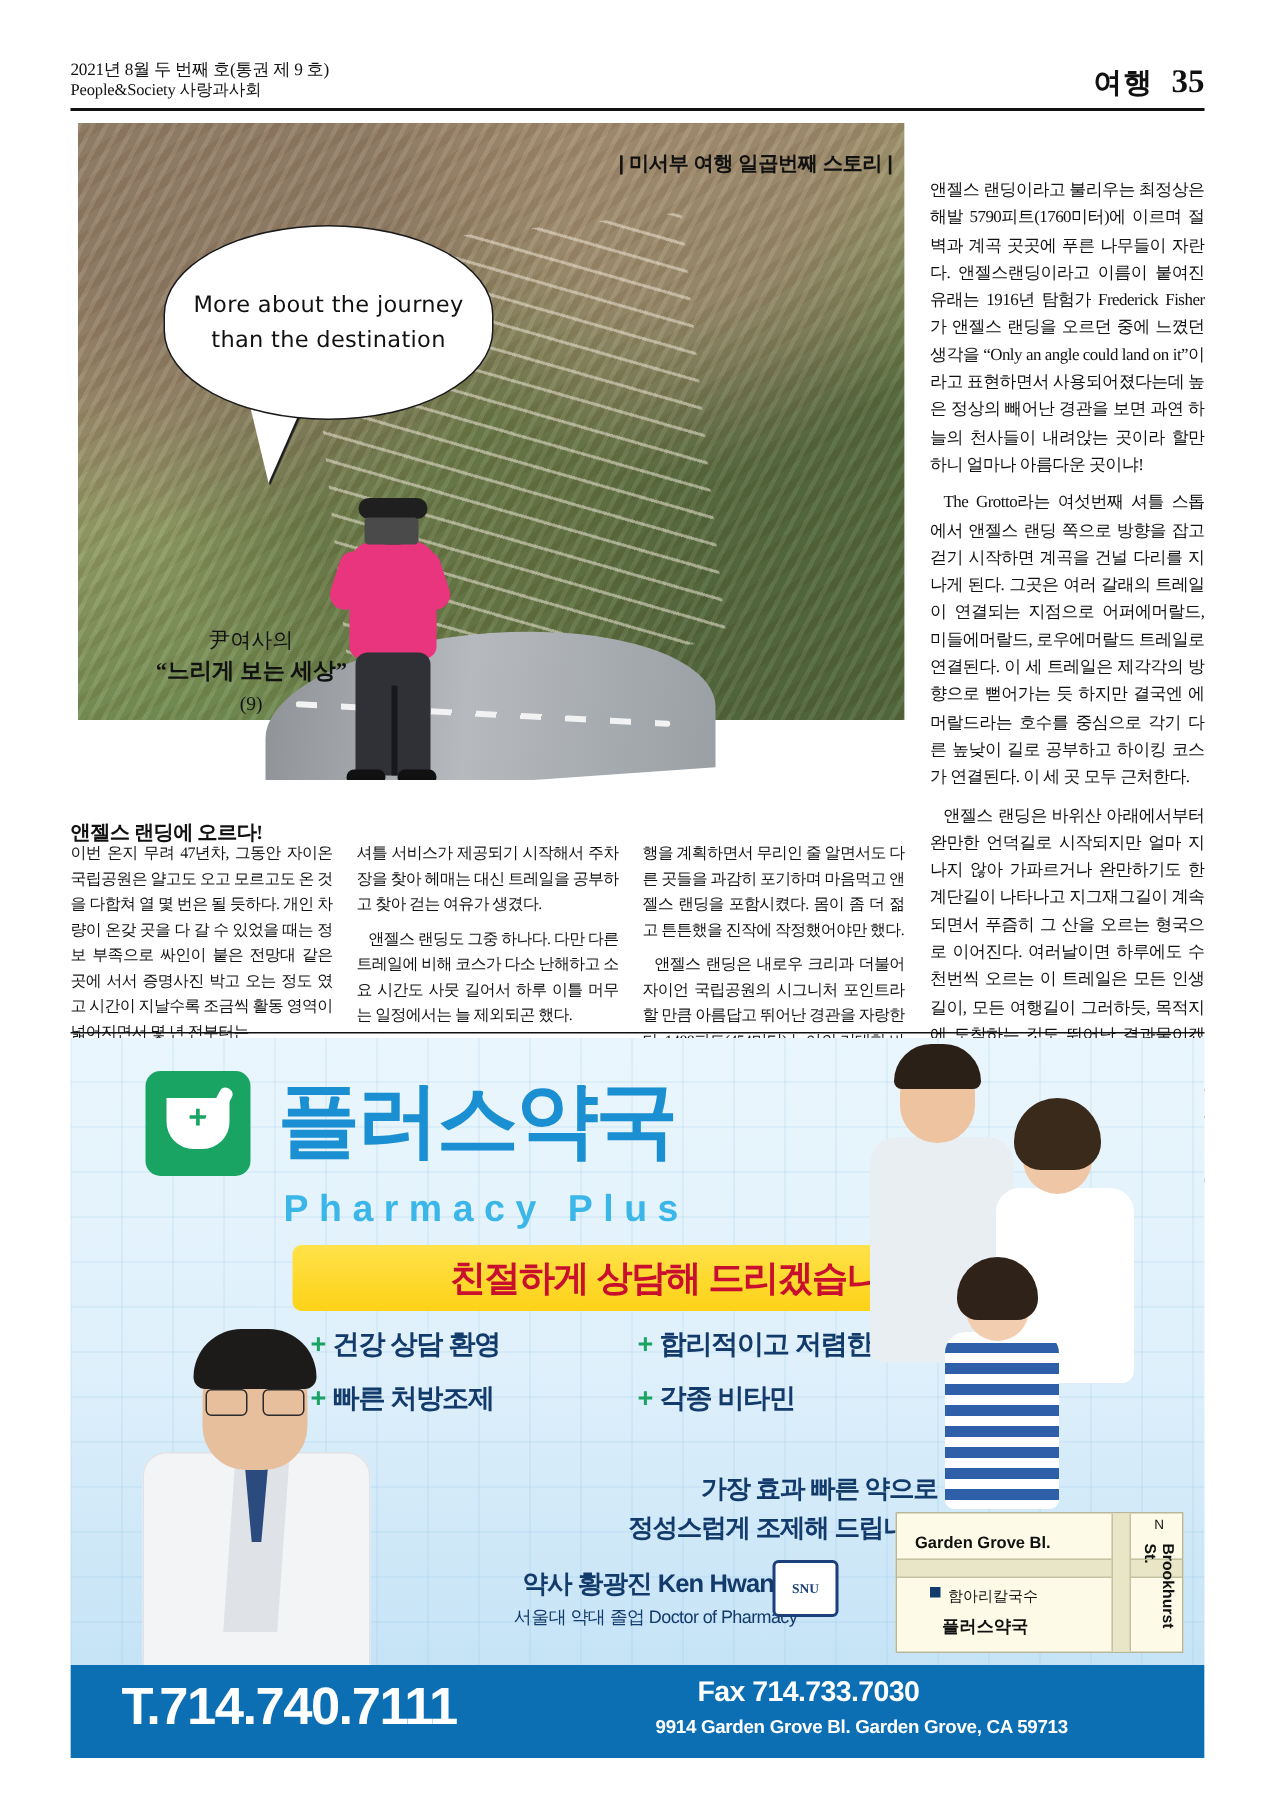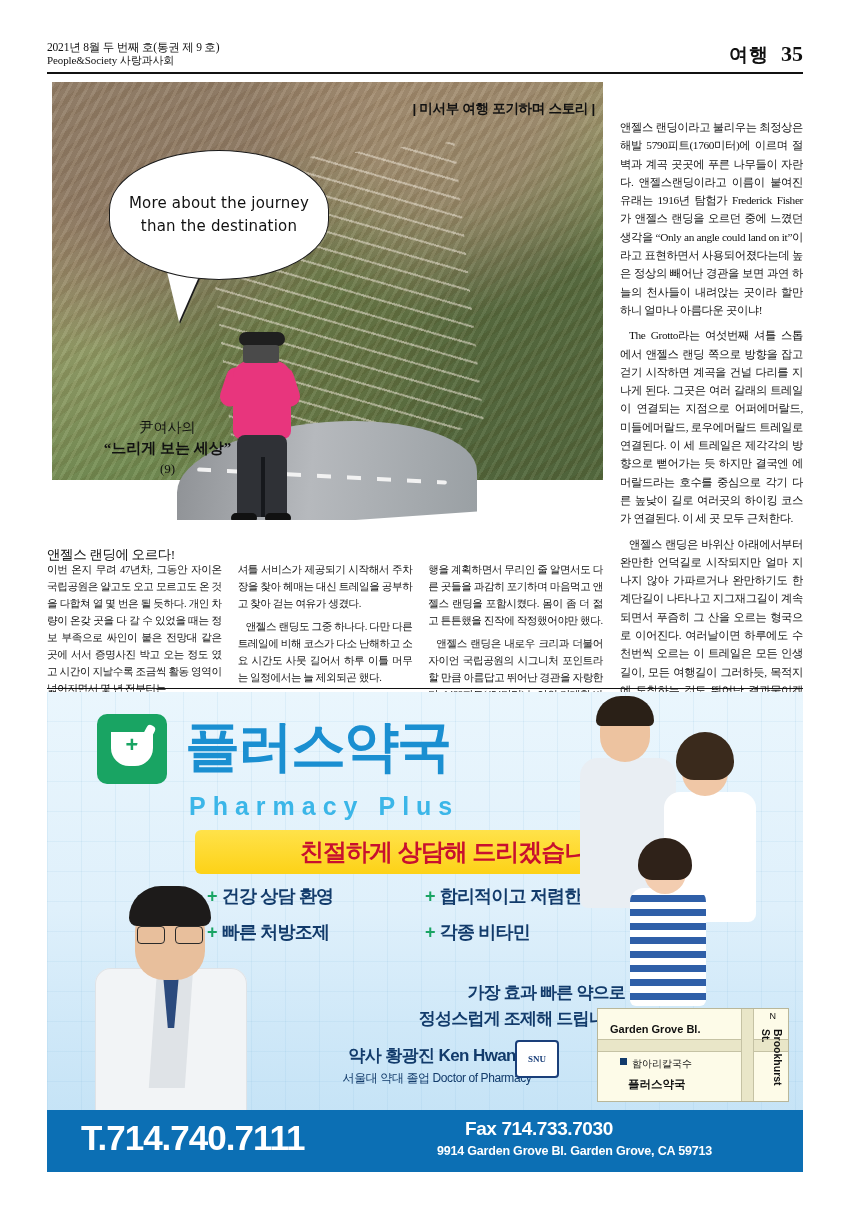--- a/index.html
+++ b/index.html
@@ -125,21 +125,21 @@
     font-size:11.3px;line-height:1.62;text-align:justify;
     letter-spacing:-0.35px;
   }
   .col-right p{margin:0 0 7px 0;text-indent:9px;}
   .col-right p.first{text-indent:0;}
   .col-right .tail{display:block;text-align:right;font-size:10px;margin-top:2px;}
 
   
   .sub-head{
     position:absolute;left:47px;top:546px;
-    font-size:13.5px;font-weight:normal;letter-spacing:-.4px;
+    font-size:13.5px;font-weight:bold;letter-spacing:-.4px;
   }
   .cols{
     position:absolute;left:47px;top:562px;width:556px;height:118px;
     display:flex;gap:16px;
   }
   .cols .col{width:175px;font-size:10.6px;line-height:1.6;text-align:justify;letter-spacing:-0.4px;}
   .cols .col p{margin:0 0 6px 0;text-indent:8px;}
   .cols .col p.first{text-indent:0;}
   .divider{
     position:absolute;left:47px;top:688px;width:756px;height:1px;background:#111;
@@ -292,21 +292,21 @@
       <div class="mast-section">여행</div>
       <div class="mast-page">35</div>
     </div>
   </div>
 
   <div class="photo-wrap">
     <div class="photo"></div>
     <div class="trail-road"></div>
     <div class="road-dash"></div>
 
-    <div class="story-tag">| 미서부 여행 포기하며 스토리 |</div>
+    <div class="story-tag">| 미서부 여행 일곱번째 스토리 |</div>
 
     <div class="bubble-tail"></div>
     <div class="bubble">
       <span>More about the journey than the destination</span>
     </div>
 
     <div class="figure">
       <div class="fig-arm-l"></div>
       <div class="fig-arm-r"></div>
       <div class="fig-body"></div>
@@ -321,21 +321,21 @@
   </div>
 
   <div class="byline">
     <div class="l1">尹여사의</div>
     <div class="l2">“느리게 보는 세상”</div>
     <div class="l3">(9)</div>
   </div>
 
   <div class="col-right">
     <p class="first">앤젤스 랜딩이라고 불리우는 최정상은 해발 5790피트(1760미터)에 이르며 절벽과 계곡 곳곳에 푸른 나무들이 자란다. 앤젤스랜딩이라고 이름이 붙여진 유래는 1916년 탐험가 Frederick Fisher가 앤젤스 랜딩을 오르던 중에 느꼈던 생각을 “Only an angle could land on it”이라고 표현하면서 사용되어졌다는데 높은 정상의 빼어난 경관을 보면 과연 하늘의 천사들이 내려앉는 곳이라 할만 하니 얼마나 아름다운 곳이냐!</p>
-    <p>The Grotto라는 여섯번째 셔틀 스톱에서 앤젤스 랜딩 쪽으로 방향을 잡고 걷기 시작하면 계곡을 건널 다리를 지나게 된다. 그곳은 여러 갈래의 트레일이 연결되는 지점으로 어퍼에머랄드, 미들에머랄드, 로우에머랄드 트레일로 연결된다. 이 세 트레일은 제각각의 방향으로 뻗어가는 듯 하지만 결국엔 에머랄드라는 호수를 중심으로 각기 다른 높낮이 길로 여러곳의 하이킹 코스가 연결된다. 이 세 곳 모두 근처한다.</p>
+    <p>The Grotto라는 여섯번째 셔틀 스톱에서 앤젤스 랜딩 쪽으로 방향을 잡고 걷기 시작하면 계곡을 건널 다리를 지나게 된다. 그곳은 여러 갈래의 트레일이 연결되는 지점으로 어퍼에머랄드, 미들에머랄드, 로우에머랄드 트레일로 연결된다. 이 세 트레일은 제각각의 방향으로 뻗어가는 듯 하지만 결국엔 에머랄드라는 호수를 중심으로 각기 다른 높낮이 길로 공부하고 하이킹 코스가 연결된다. 이 세 곳 모두 근처한다.</p>
     <p>앤젤스 랜딩은 바위산 아래에서부터 완만한 언덕길로 시작되지만 얼마 지나지 않아 가파르거나 완만하기도 한 계단길이 나타나고 지그재그길이 계속 되면서 푸즘히 그 산을 오르는 형국으로 이어진다. 여러날이면 하루에도 수 천번씩 오르는 이 트레일은 모든 인생길이, 모든 여행길이 그러하듯, 목적지에 도착하는 것도 뛰어난 결과물이겠지만 하이킹 하는 동안의 과정이 더욱 귀한 곳이 아닐 수 없다. This is a hike where it is more about the journey than the destination.</p>
     <span class="tail">(다음호에서 계속)</span>
   </div>
 
   <div class="sub-head">앤젤스 랜딩에 오르다!</div>
   <div class="cols">
     <div class="col">
       <p class="first">이번 온지 무려 47년차, 그동안 자이온 국립공원은 얄고도 오고 모르고도 온 것을 다합쳐 열 몇 번은 될 듯하다. 개인 차량이 온갖 곳을 다 갈 수 있었을 때는 정보 부족으로 싸인이 붙은 전망대 같은 곳에 서서 증명사진 박고 오는 정도 였고 시간이 지날수록 조금씩 활동 영역이 넓어지면서 몇 년 전부터는</p>
     </div>
     <div class="col">

